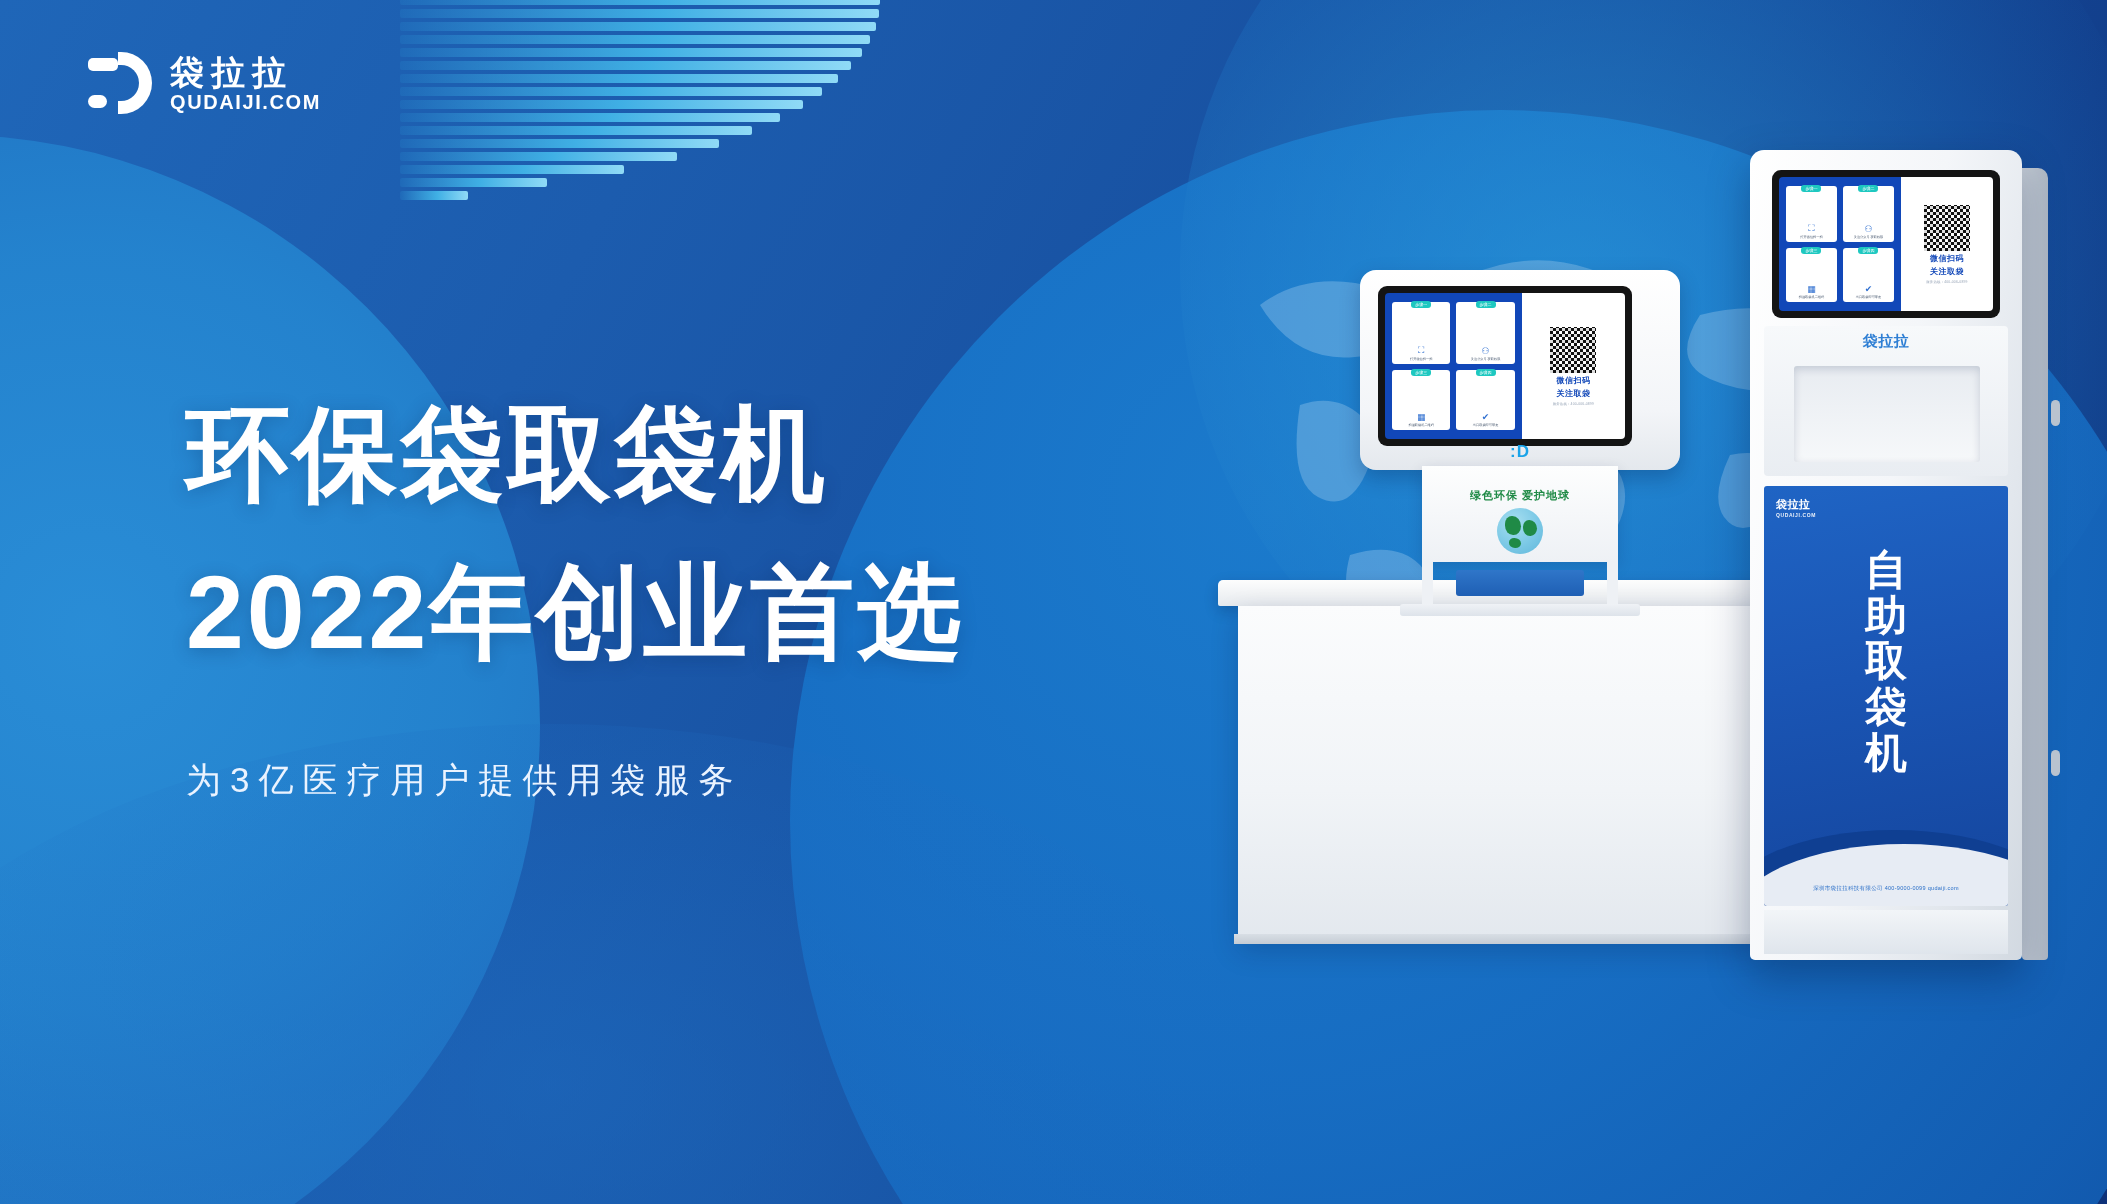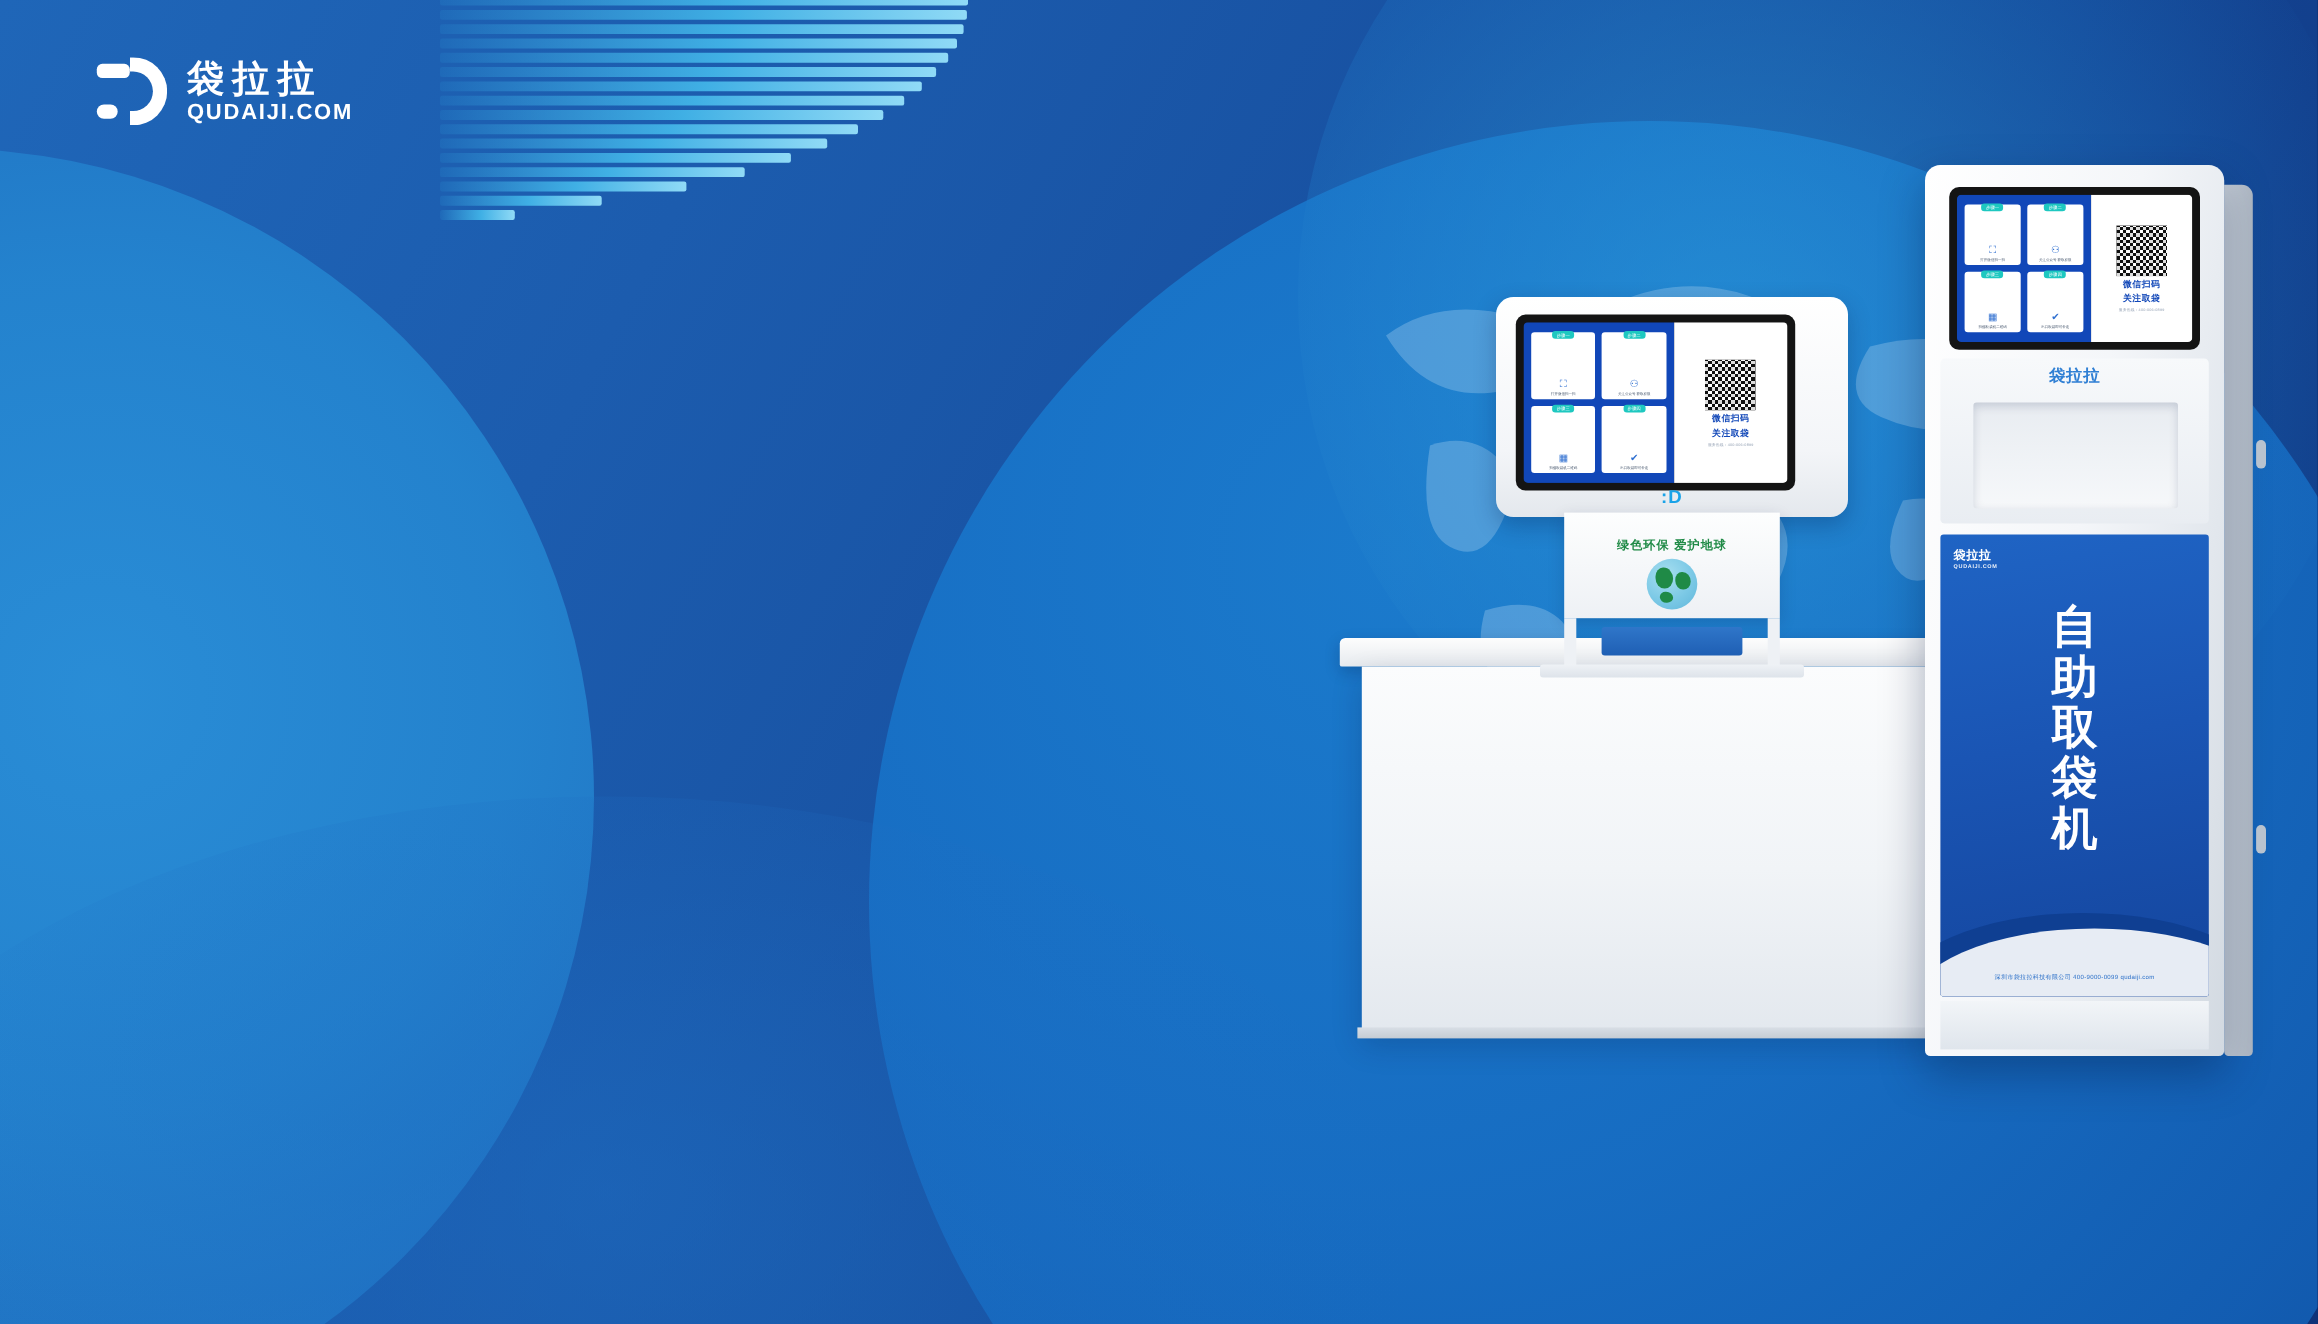--- a/index.html
+++ b/index.html
@@ -274,20 +274,25 @@
       <span class="bar b1"></span>
         <span class="bar b2"></span>
         <span class="d"></span>
     </div>
     <div class="logo-text">
       <div class="logo-cn">袋拉拉</div>
       <div class="logo-en">QUDAIJI.COM</div>
     </div>
   </div>
 
+  <div class="copy">
+    <div class="headline">环保袋取袋机</div>
+    <div class="headline">2022年创业首选</div>
+    <div class="tagline">为3亿医疗用户提供用袋服务</div>
+  </div>
 
   <div class="scene">
 
     <div class="desk-top"></div>
     <div class="desk-body"></div>
     <div class="desk-foot"></div>
 
     <div class="ctop">
       <div class="ctop-head">
         <div class="ctop-screen">

